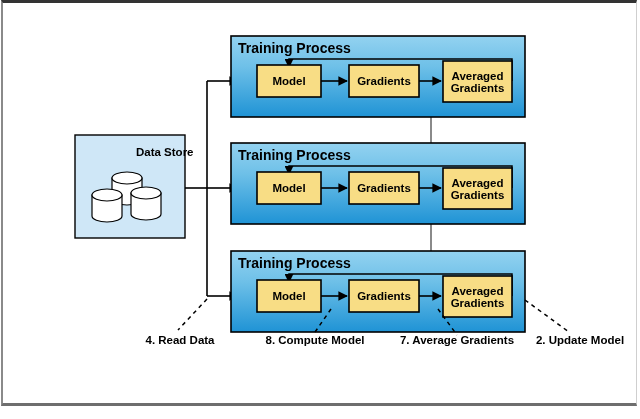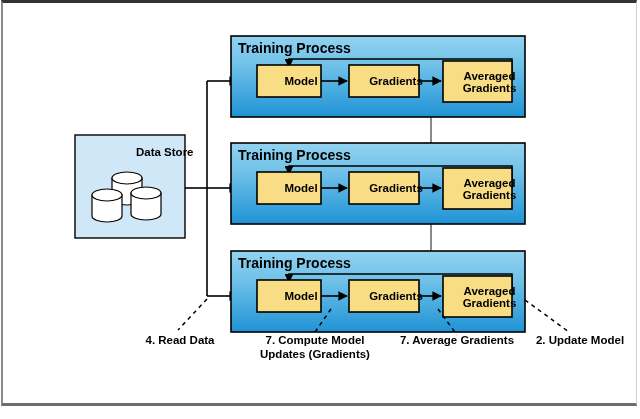--- a/index.html
+++ b/index.html
@@ -23,21 +23,21 @@
   svg.diagram{position:absolute;left:0;top:0;width:640px;height:419px;}
   .ds-title{
     position:absolute;font-weight:bold;font-size:11.5px;color:#000;
   }
   .tp-title{
     position:absolute;font-weight:bold;font-size:14px;color:#000;
   }
   .boxtext{
     position:absolute;font-weight:bold;font-size:11.5px;color:#000;
     text-align:center;line-height:12px;
-    display:flex;align-items:center;justify-content:center;padding-left:12px;
+    display:flex;align-items:center;justify-content:center;
   }
   .caption{
     position:absolute;font-weight:bold;font-size:11.5px;color:#000;
     text-align:center;line-height:14px;
   }
   .bottomcap{
     position:absolute;left:0;top:408px;width:640px;text-align:center;
     font-size:11px;color:#111;overflow:hidden;height:11px;
   }
 </style>
@@ -167,22 +167,21 @@
   <div class="boxtext" style="left:443px;top:276px;width:69px;height:41px;flex-direction:column;">
     <span>Averaged</span>
     <span>Gradients</span>
   </div>
 
   <div class="caption" style="left:125px;top:333px;width:110px;">
     <div>4. Read Data</div>
   </div>
 
   <div class="caption" style="left:245px;top:333px;width:140px;">
-    <div>7. Compute Model</div>
-    <div>Updates (Gradients)</div>
+    <div>8. Compute Model</div>
   </div>
 
   <div class="caption" style="left:392px;top:333px;width:130px;">
     <div>7. Average Gradients</div>
   </div>
 
   <div class="caption" style="left:525px;top:333px;width:110px;">
     <div>2. Update Model</div>
   </div>
 

